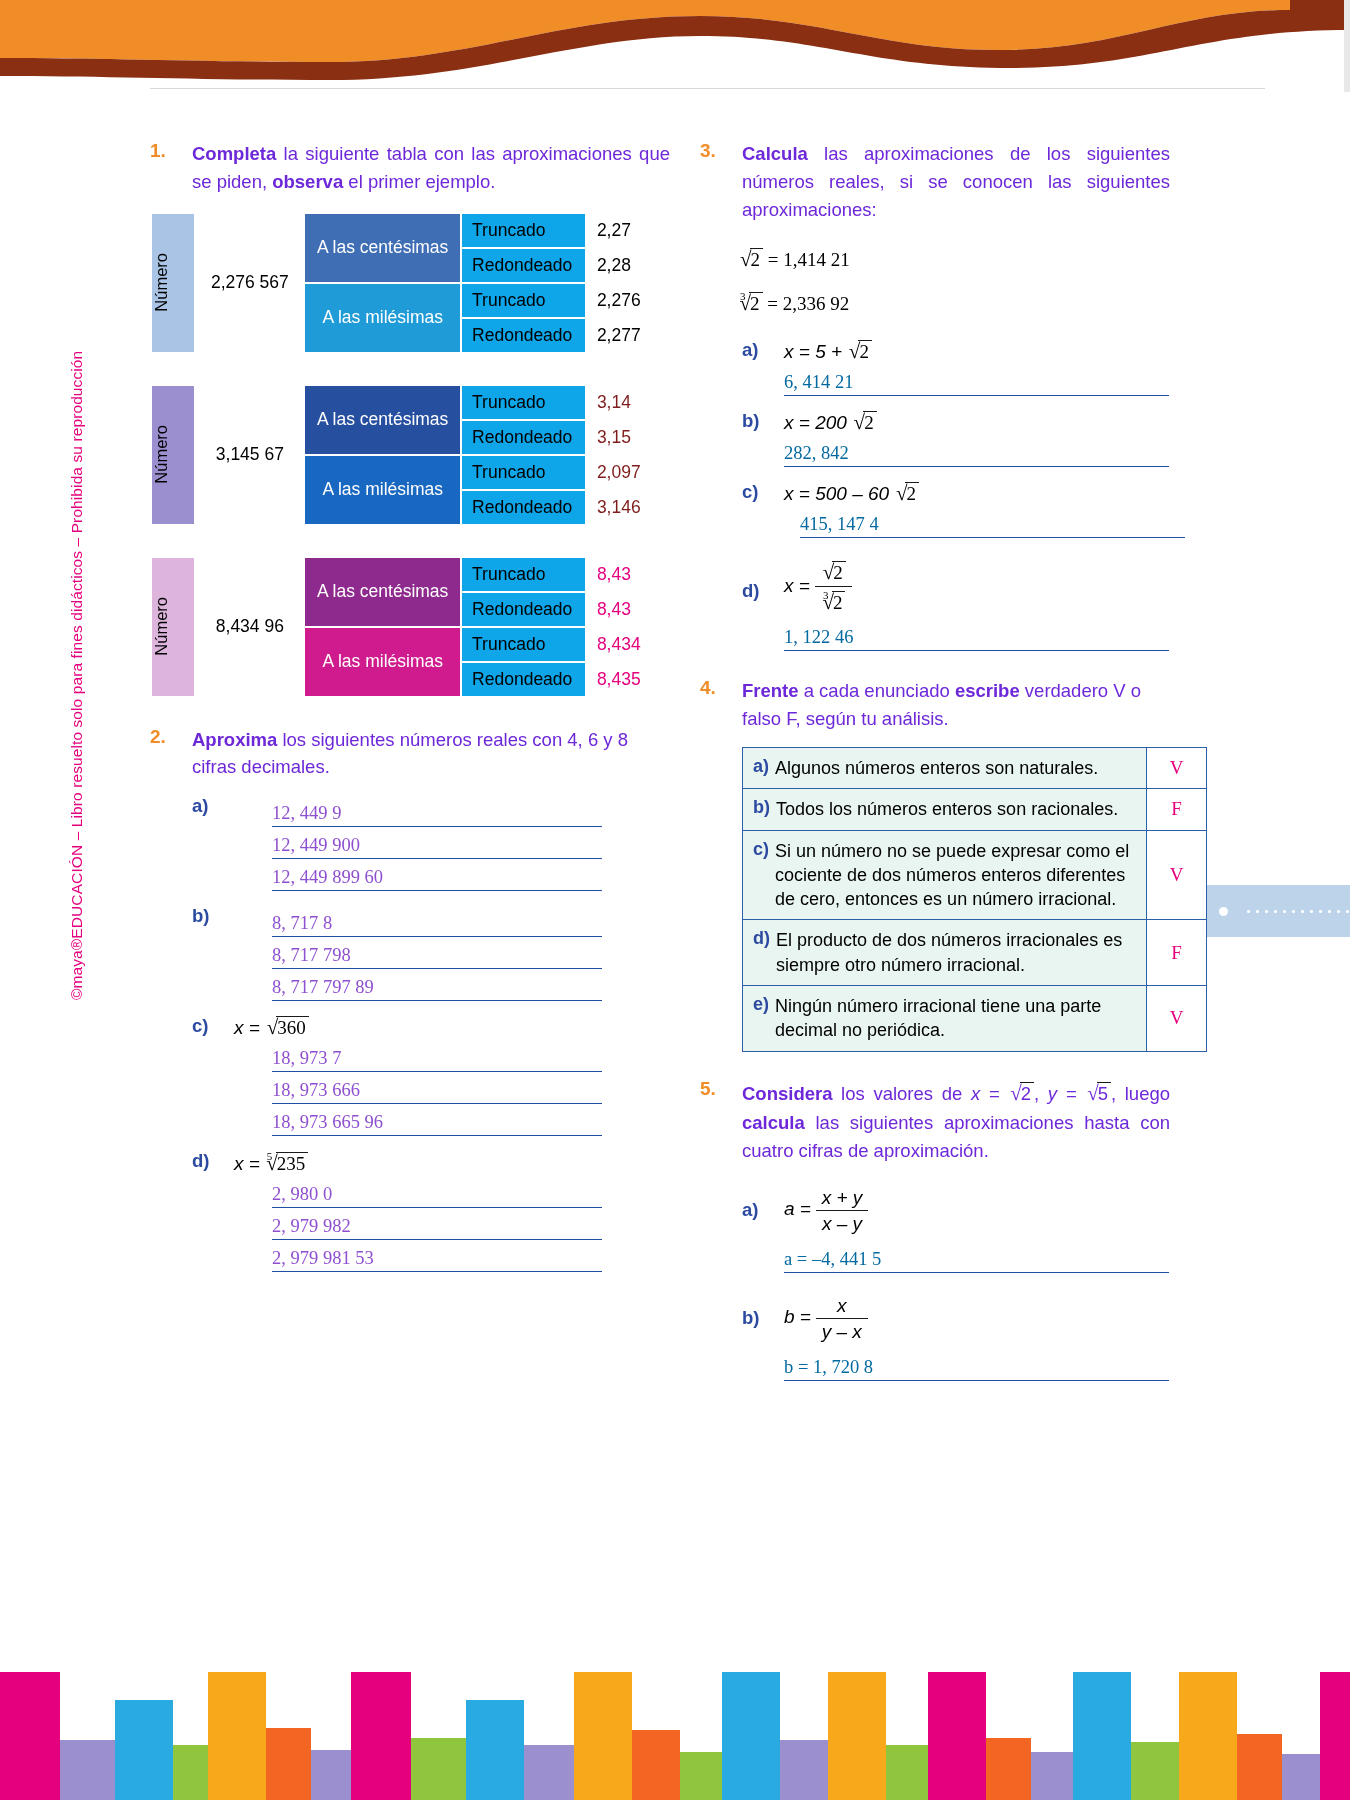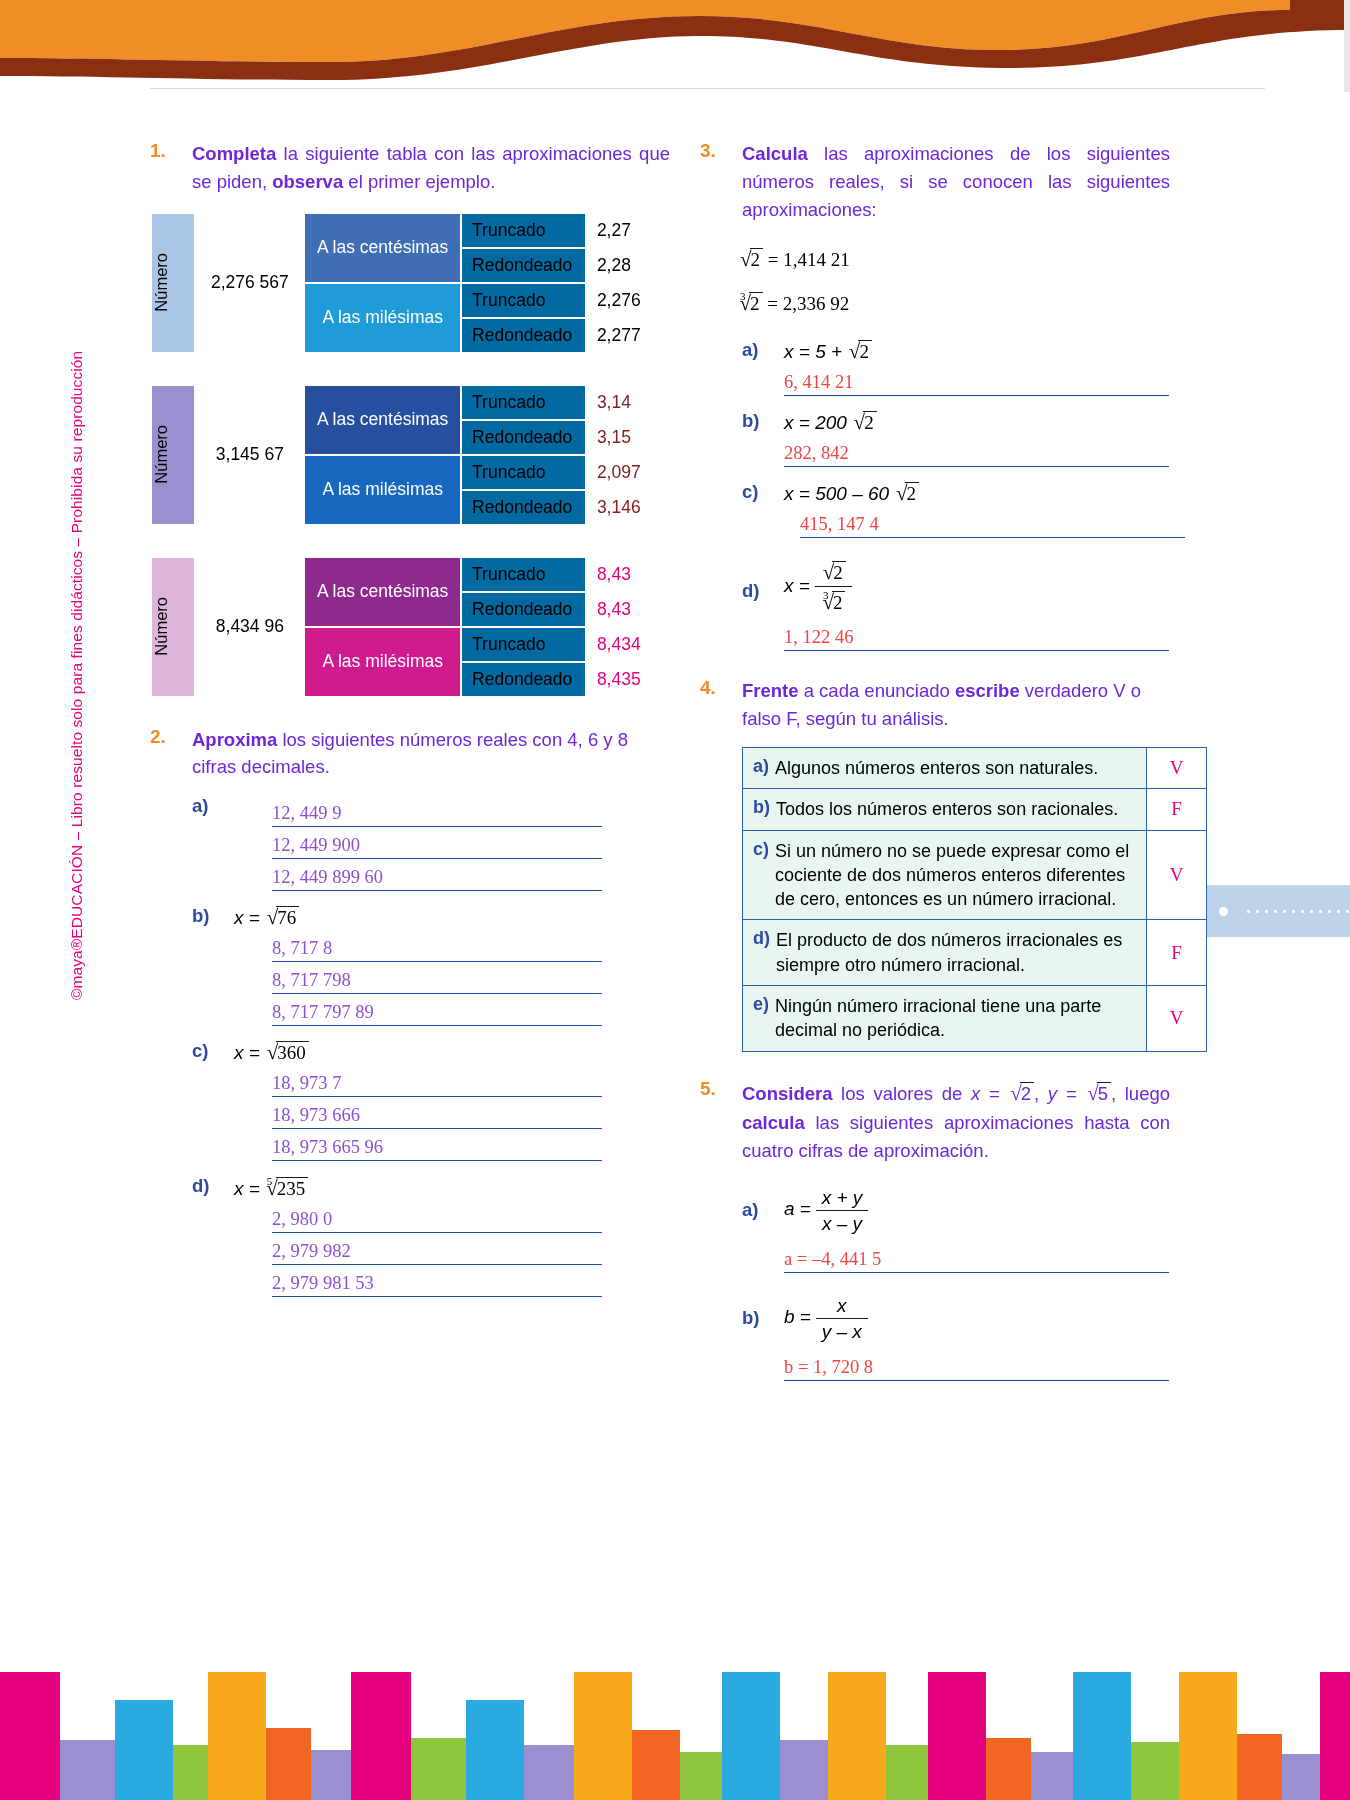--- a/index.html
+++ b/index.html
@@ -63,21 +63,21 @@
   
   .tbl1 { margin-top: 16px; border-collapse: collapse; width: 516px; }
   .tbl1 td { border: 2px solid #ffffff; font-size: 17.5px; padding: 6px 10px; }
   .vert-cell {
     width: 46px; text-align: center; vertical-align: middle;
     padding: 0 !important;
   }
   .vert-inner { writing-mode: vertical-rl; transform: rotate(180deg); font-size: 16.5px; padding: 10px 0; }
   .num-cell { width: 112px; text-align: center; vertical-align: middle; font-size: 18px; background:#fff; }
   .cat-cell { width: 160px; text-align: center; vertical-align: middle; color: #fff; font-weight: normal; font-size: 18.5px; line-height: 1.25; }
-  .tr-cell { width: 125px; background: #0369a1; }
+  .tr-cell { width: 125px; background: #0ea5e9; }
   .val-cell { width: 80px; background: #fff; text-align: left; }
 
   
   .g1 .vert-cell { background: #a9c4e4; }
   .g1 .cat-a { background: #3f6eb5; }
   .g1 .cat-b { background: #1f9bd8; }
   
   .g2 .vert-cell { background: #9b8fd0; }
   .g2 .cat-a { background: #274fa0; }
   .g2 .cat-b { background: #1867c0; }
@@ -95,21 +95,21 @@
   .item-lbl { width: 42px; flex: 0 0 42px; font-weight: bold; font-size: 18.5px; color: #2b4aa0; }
   .item-main { flex: 1; }
   .expr { font-size: 19px; font-family: "Liberation Serif", serif; }
   .ansline {
     margin-top: 8px; margin-left: 38px;
     border-bottom: 1.4px solid #1f4fa3;
     width: 330px; padding-bottom: 2px;
     font-size: 18.5px; color: #8e4fd0;
     font-family: "Liberation Serif", serif;
   }
-  .ansline.pink { color: #ef4444; border-bottom-color: #1f4fa3; }
+  .ansline.pink { color: #0369a1; border-bottom-color: #1f4fa3; }
   .ansline.wide { width: 385px; }
 
   
   .sqrt { display: inline-block; position: relative; padding-left: 2px; }
   .radsym { font-size: 21px; font-family: "Liberation Serif", serif; }
   .radicand { border-top: 1.3px solid #1a1a1a; padding: 0 3px 0 1px; margin-left: -2px; }
   .idx { font-size: 11px; vertical-align: 10px; margin-right: -6px; }
   .frac { display: inline-block; vertical-align: middle; text-align: center; font-family: "Liberation Serif", serif; }
   .frac .nu { display: block; padding: 0 6px 1px; border-bottom: 1.3px solid #1a1a1a; }
   .frac .de { display: block; padding: 2px 6px 0; }
@@ -251,24 +251,20 @@
         <div class="item-main">
           <div class="ansline">12, 449 9</div>
           <div class="ansline">12, 449 900</div>
           <div class="ansline">12, 449 899 60</div>
         </div>
       </div>
 
       <div class="item">
         <div class="item-lbl">b)</div>
         <div class="item-main">
-          <div class="expr">
-            <span class="ital">x =</span>
-            <span class="sqrt"><span class="radsym">√</span><span class="radicand">76</span></span>
-          </div>
           <div class="ansline">8, 717 8</div>
           <div class="ansline">8, 717 798</div>
           <div class="ansline">8, 717 797 89</div>
         </div>
       </div>
 
       <div class="item">
         <div class="item-lbl">c)</div>
         <div class="item-main">
           <div class="expr">

